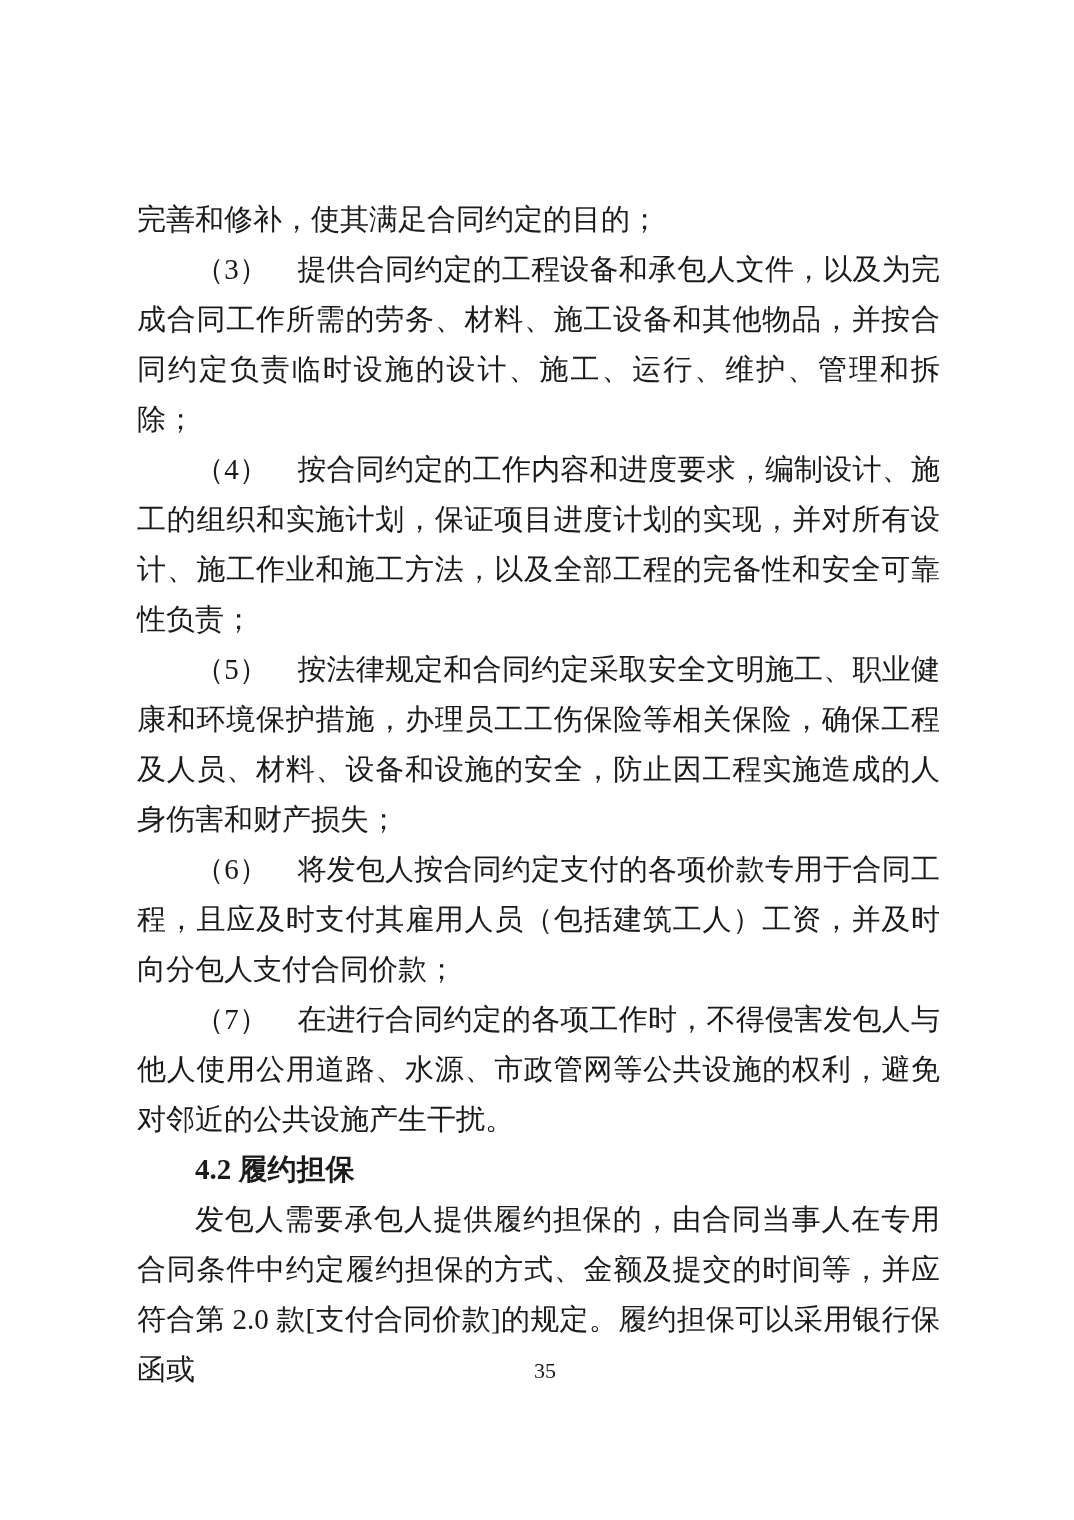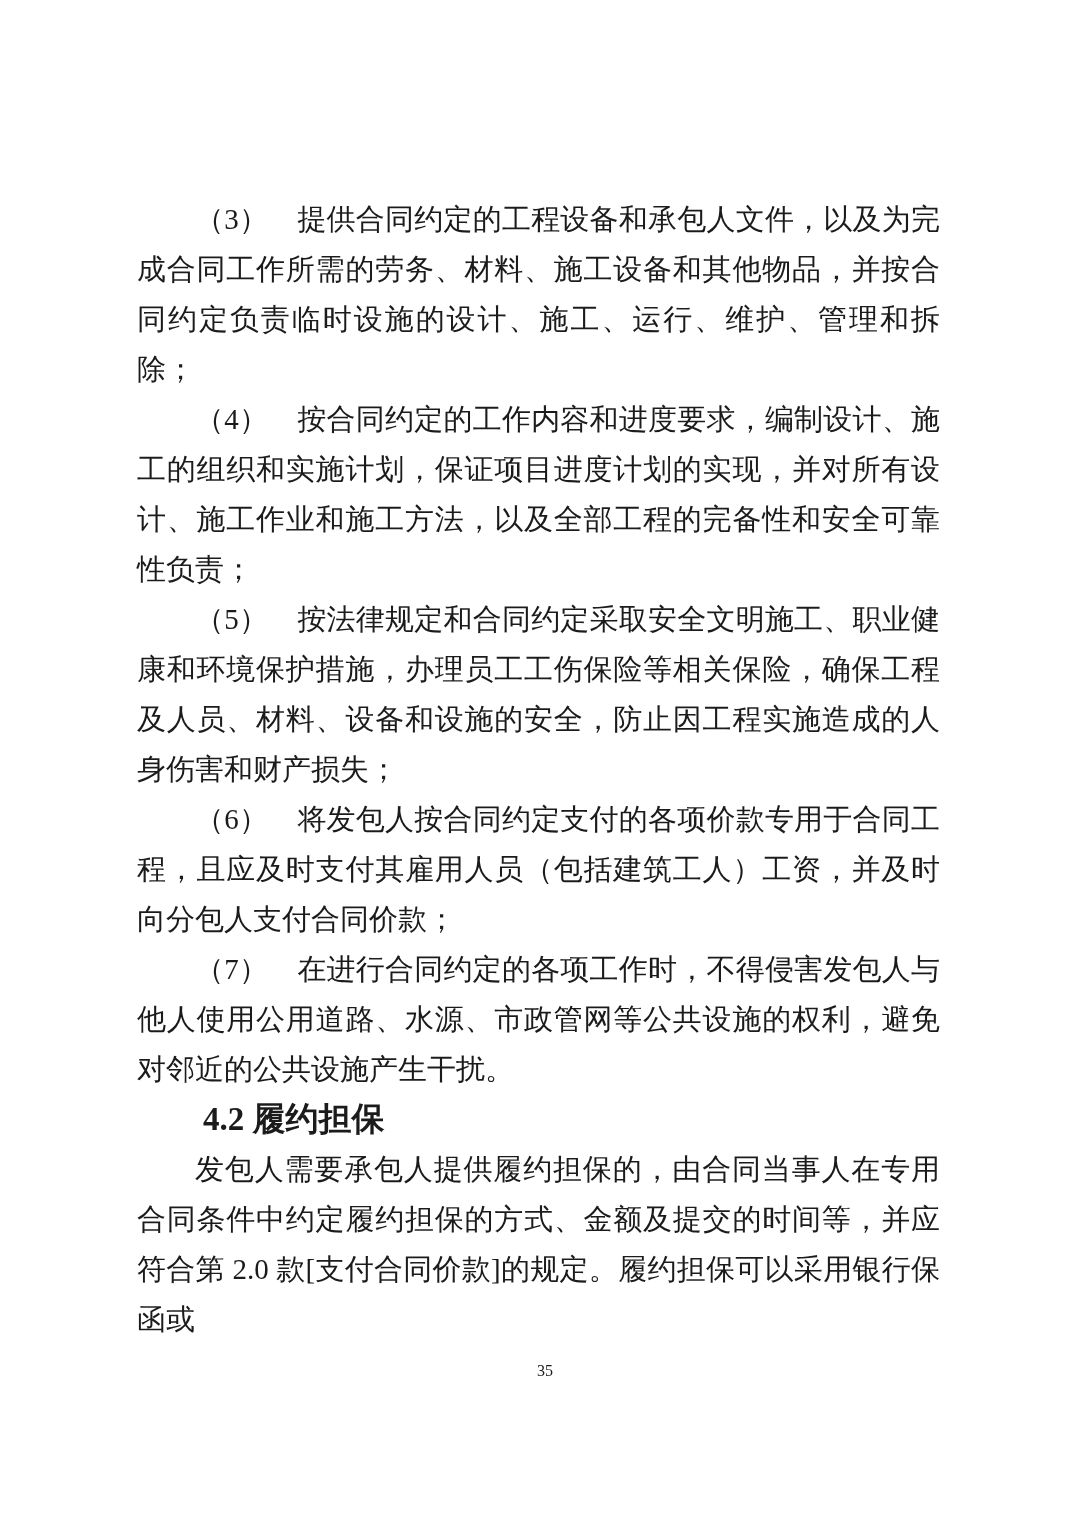--- a/index.html
+++ b/index.html
@@ -19,43 +19,44 @@
     top: 194px;
     width: 803px;
     font-size: 29px;
     line-height: 50px;
     text-align: justify;
     text-justify: inter-ideograph;
   }
   .para { margin: 0; }
   .para.ind { text-indent: 2em; }
   .section-heading {
-    font-size: 33px;
+    font-size: 29px;
     line-height: 50px;
     font-weight: 700;
     text-indent: 2em;
     text-align: left;
   }
   .page-number {
     position: absolute;
     left: 0;
     right: 0;
     top: 1356px;
     text-align: center;
-    font-size: 16px;
+    font-size: 22px;
     line-height: 30px;
     color: #1b1b1b;
     margin-left: 16px;
   }
 </style>
 </head>
 <body>
 
 <div class="page">
   <main class="content">
+    <p class="para cont">完善和修补，使其满足合同约定的目的；</p>
     <p class="para ind">（3）　提供合同约定的工程设备和承包人文件，以及为完成合同工作所需的劳务、材料、施工设备和其他物品，并按合同约定负责临时设施的设计、施工、运行、维护、管理和拆除；</p>
     <p class="para ind">（4）　按合同约定的工作内容和进度要求，编制设计、施工的组织和实施计划，保证项目进度计划的实现，并对所有设计、施工作业和施工方法，以及全部工程的完备性和安全可靠性负责；</p>
     <p class="para ind">（5）　按法律规定和合同约定采取安全文明施工、职业健康和环境保护措施，办理员工工伤保险等相关保险，确保工程及人员、材料、设备和设施的安全，防止因工程实施造成的人身伤害和财产损失；</p>
     <p class="para ind">（6）　将发包人按合同约定支付的各项价款专用于合同工程，且应及时支付其雇用人员（包括建筑工人）工资，并及时向分包人支付合同价款；</p>
     <p class="para ind">（7）　在进行合同约定的各项工作时，不得侵害发包人与他人使用公用道路、水源、市政管网等公共设施的权利，避免对邻近的公共设施产生干扰。</p>
     <h2 class="section-heading">4.2 履约担保</h2>
     <p class="para ind">发包人需要承包人提供履约担保的，由合同当事人在专用合同条件中约定履约担保的方式、金额及提交的时间等，并应符合第 2.0 款[支付合同价款]的规定。履约担保可以采用银行保函或</p>
   </main>
   <footer class="page-number">35</footer>
 </div>

